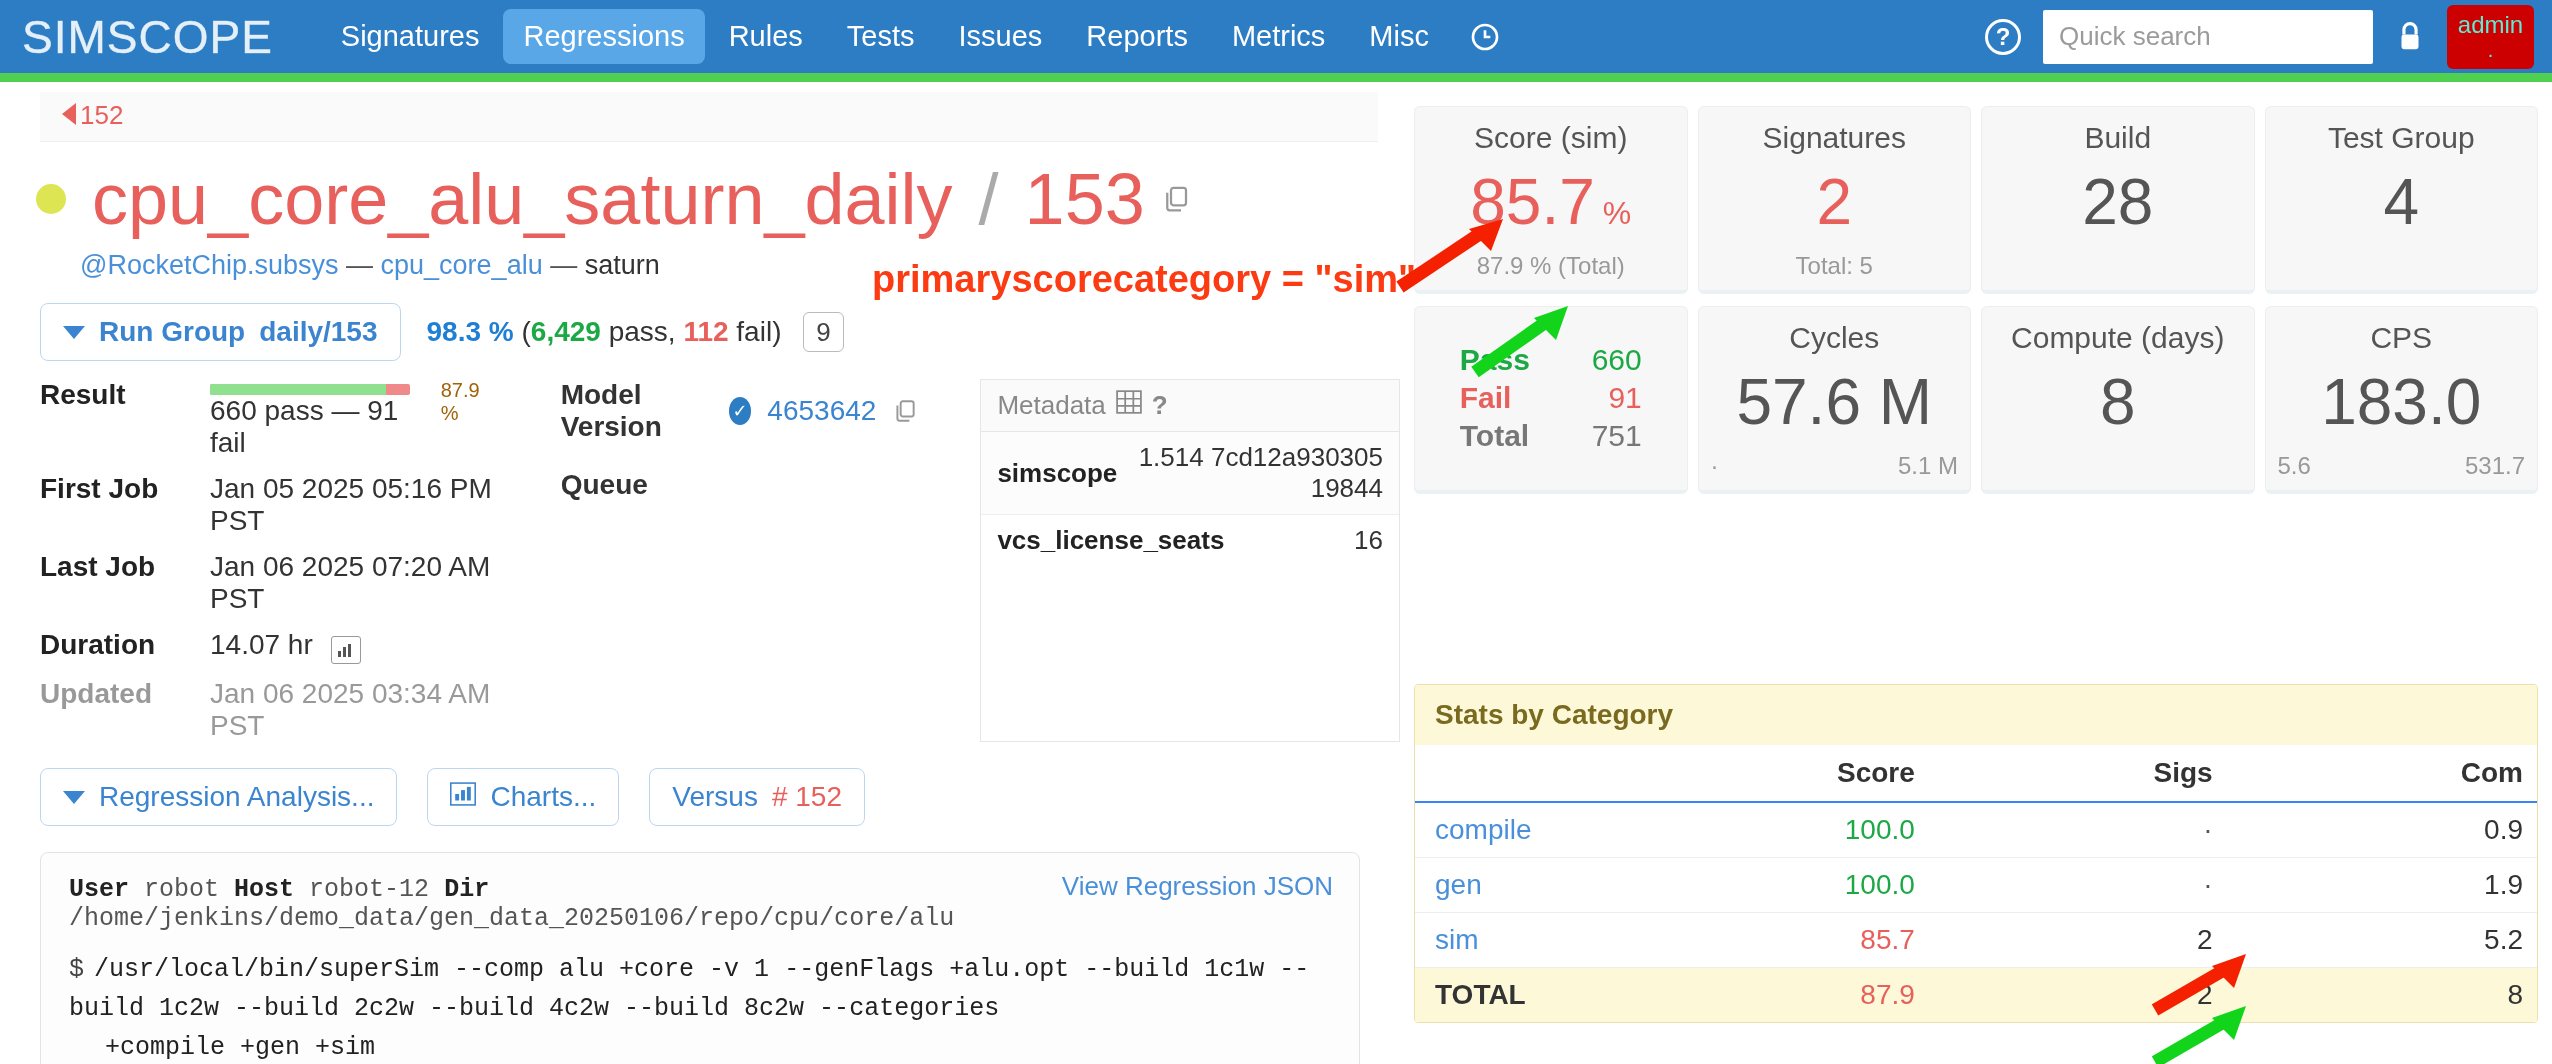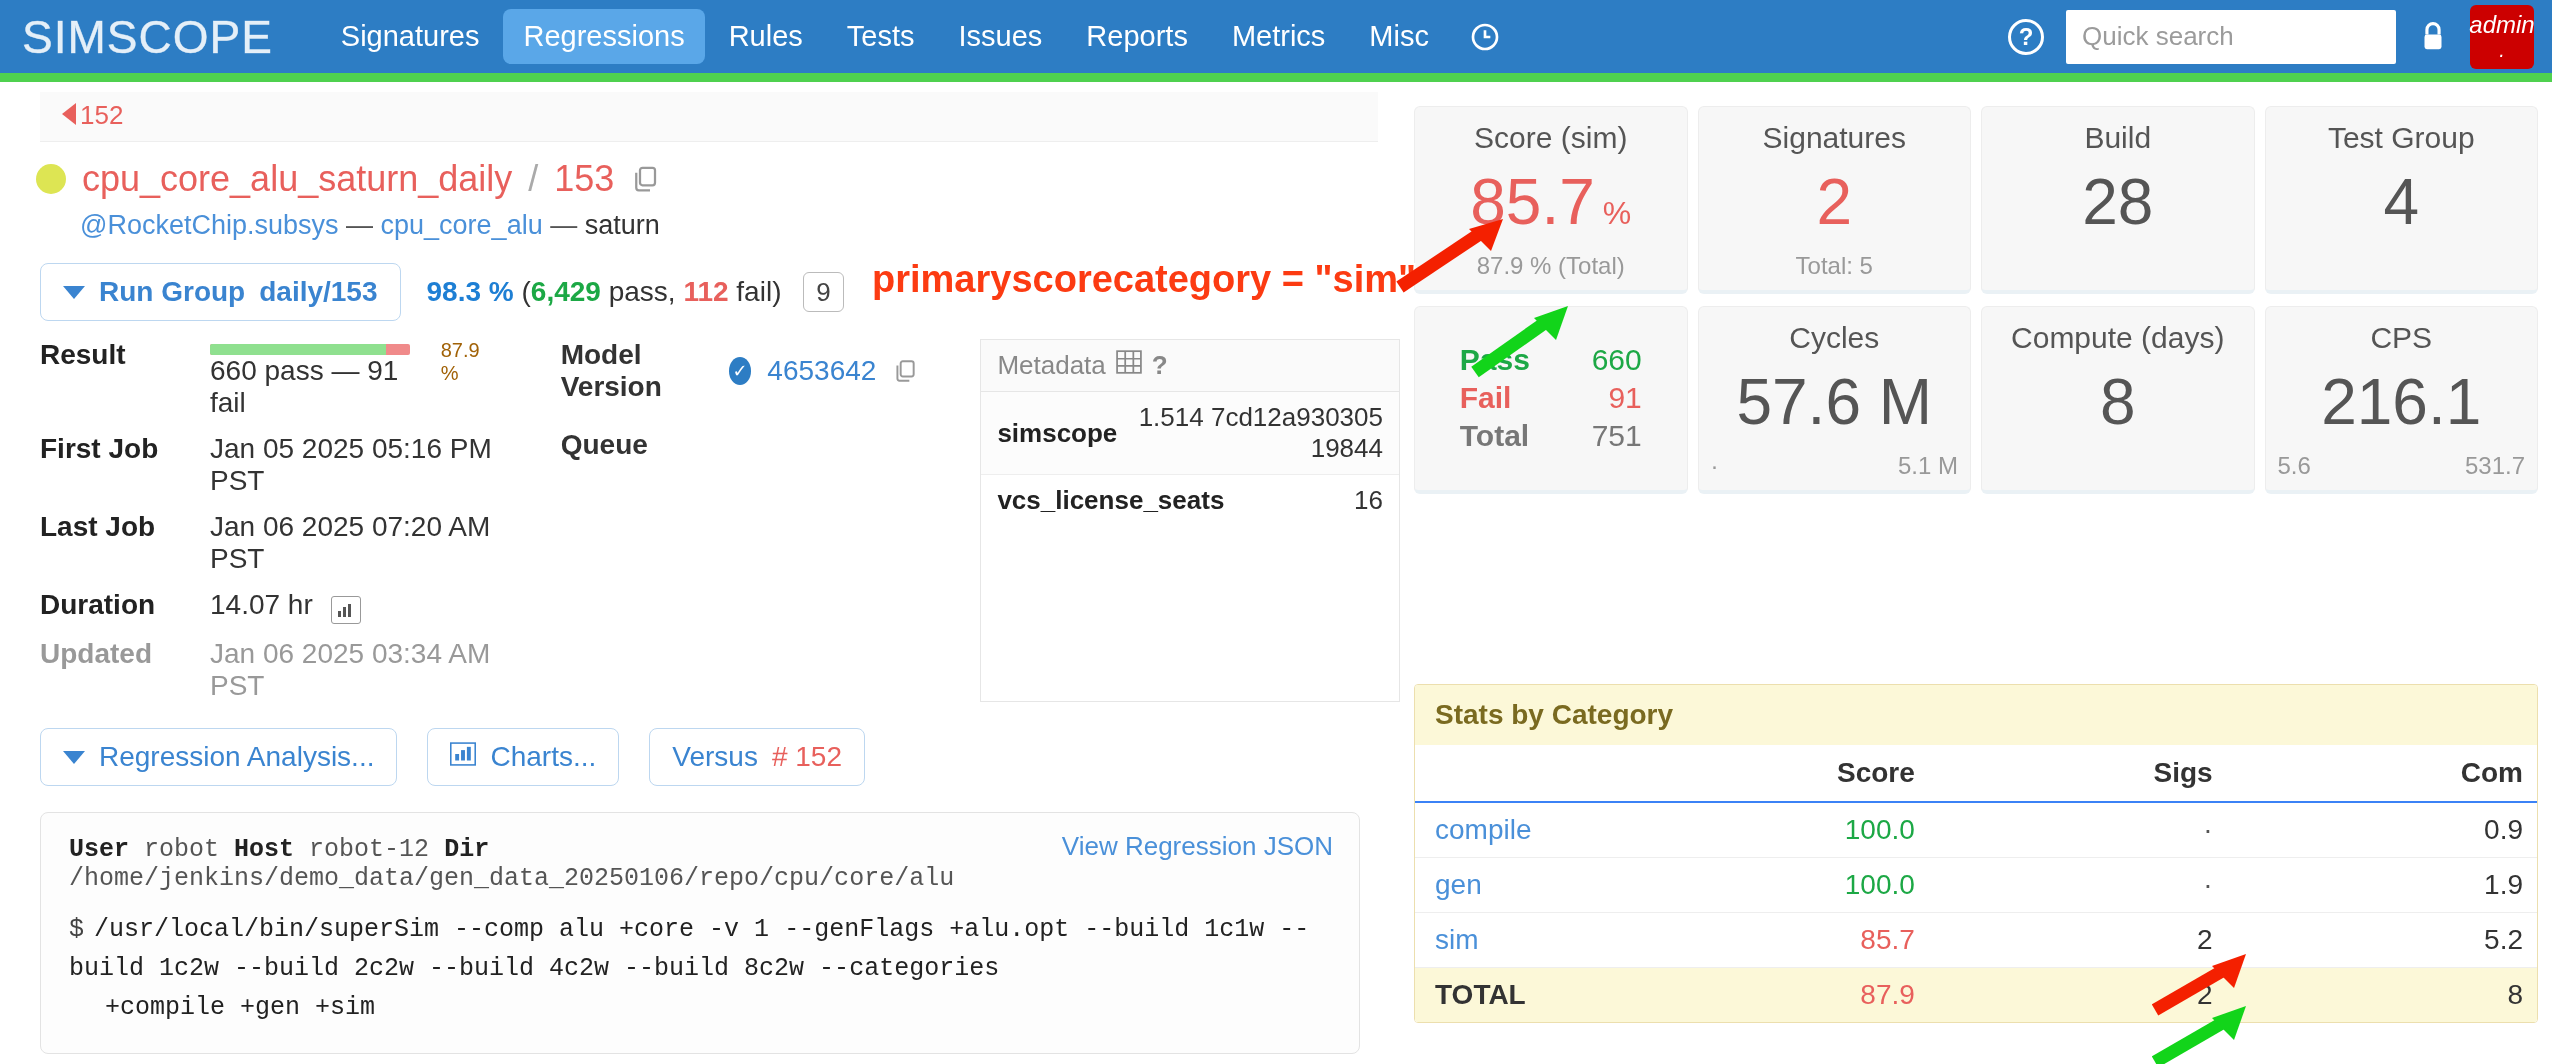--- a/index.html
+++ b/index.html
@@ -73,24 +73,24 @@
   .search-box input {
     flex: 1; border: 0; outline: none;
     font-size: 26px; padding: 0 16px;
     color: #333;
     font-family: "Liberation Sans", sans-serif;
     background: transparent;
   }
   .search-box input::placeholder { color: #9b9b9b; }
   .lock-icon { color: #fff; display:flex; align-items:center; cursor:pointer;}
   .user-badge {
-    background: #cc0000; color: #ffffff;
-    width: 64px; height: 64px; border-radius: 6px;
+    background: #cc0000; color: #5eead4;
+    width: 87px; height: 64px; border-radius: 6px;
     display: flex; flex-direction: column; align-items: center; justify-content: center;
-    font-size: 24px; line-height: 1.1; cursor: pointer; font-style: italic;
+    font-size: 24px; line-height: 1.1; cursor: pointer;
   }
   .user-badge .dot { font-size: 20px; }
 
   
   .page { display: flex; padding-top: 9px; }
   .left-col { width: 1400px; padding: 0 0 0 0; }
   .right-col { flex: 1; padding-top: 12px; }
 
   
   .prevbar {
@@ -114,23 +114,24 @@
   .title-row {
     display: flex; align-items: center;
     gap: 16px;
     padding: 16px 0 4px 36px;
   }
   .status-dot {
     width: 30px; height: 30px; border-radius: 50%;
     background: #dde553;
   }
   .title-main {
-    font-size: 36px;
+    font-size: 72px;
     color: #e8605c;
     font-weight: 400;
+    margin-left: 10px;
   }
   .title-sep { color: #aaa; font-weight: 300; }
   .copy-icon {
     color: #999; font-size: 28px; cursor: pointer;
     display:inline-flex; align-items:center;
   }
   .subtitle {
     padding: 6px 0 0 80px;
     font-size: 27px;
   }
@@ -586,21 +587,21 @@
       <div class="card">
         <div class="card-title">Compute (days)</div>
         <div class="card-big">8</div>
         <div class="card-foot">
           <span></span>
           <span></span>
         </div>
       </div>
       <div class="card">
         <div class="card-title">CPS</div>
-        <div class="card-big">216.1</div>
+        <div class="card-big">183.0</div>
         <div class="card-foot">
           <span>5.6</span>
           <span>531.7</span>
         </div>
       </div>
     </div>
 
     <div class="stats-wrap" style="margin-top:190px;">
       <div class="stats">
         <div class="stats-head">Stats by Category</div>

